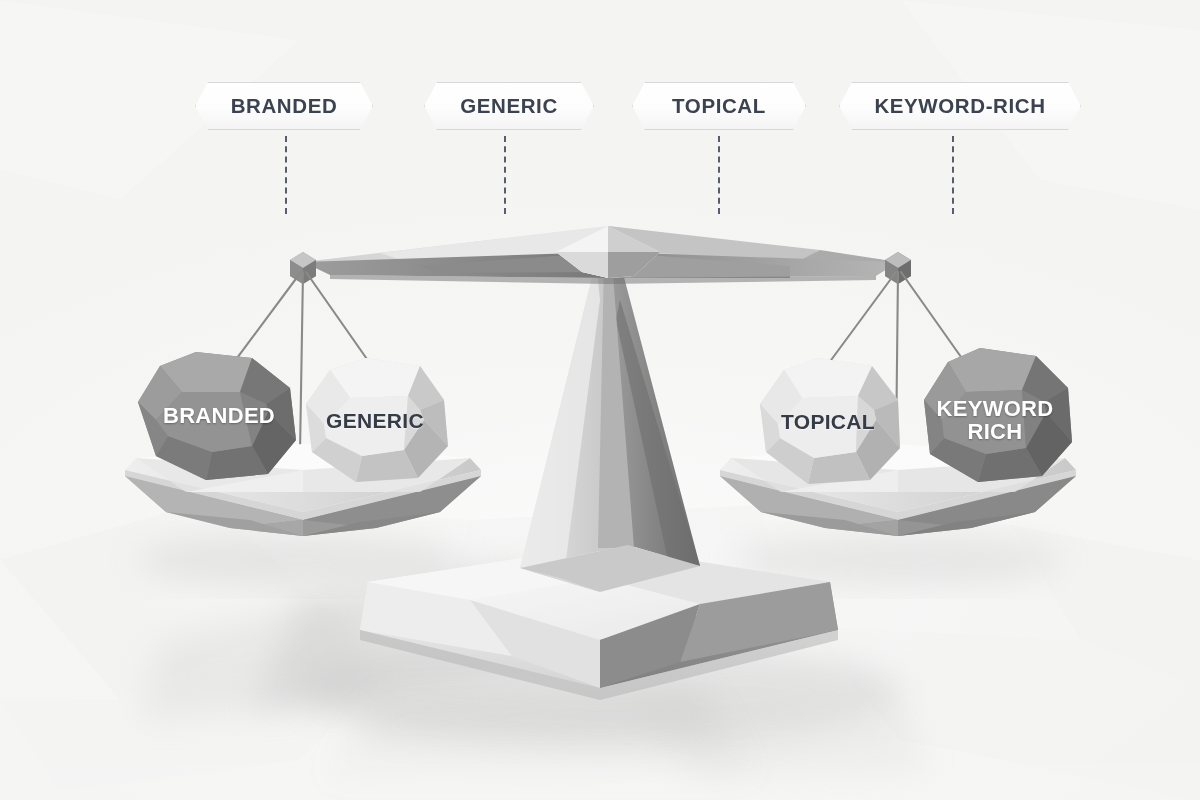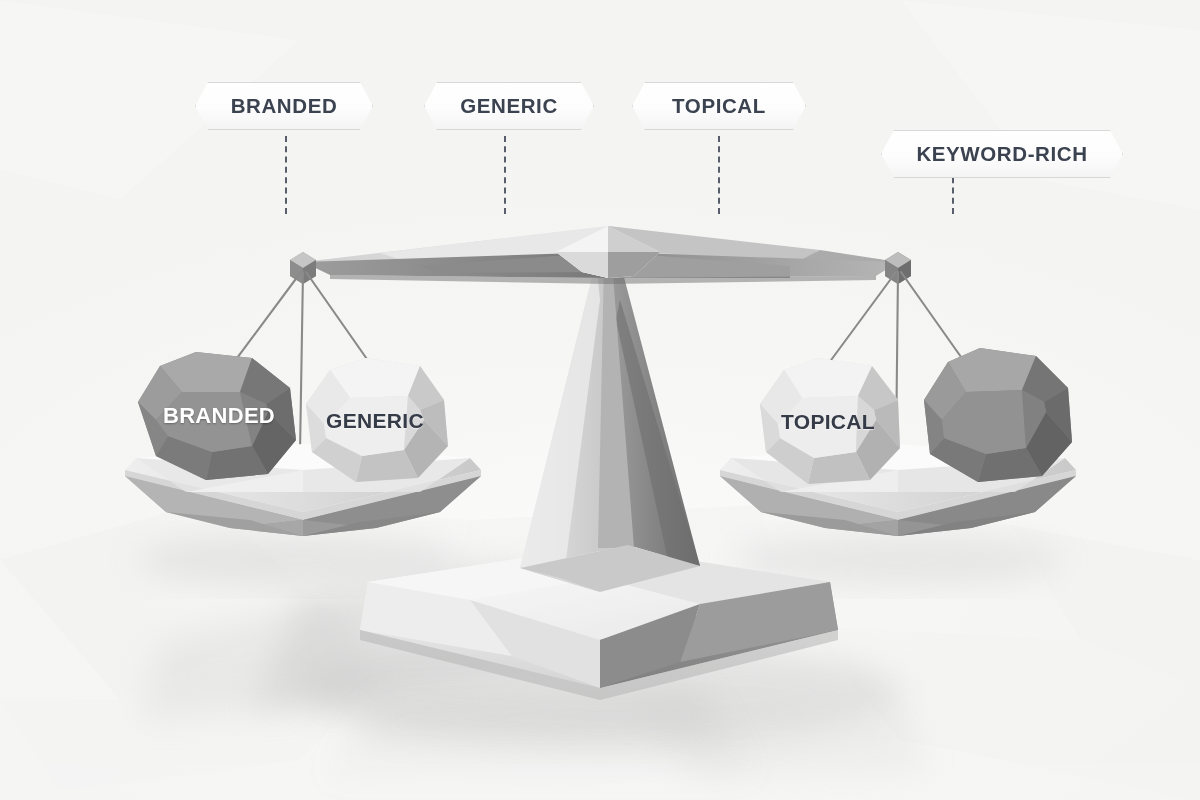--- a/index.html
+++ b/index.html
@@ -333,35 +333,39 @@
       <polygon points="1022,390 1044,402 1046,412 1026,448" fill="#818181"></polygon>
     </g>
   </svg>
 
   <div class="stone-text light" style="left:139px; top:404px; width:160px; font-size:22px;">BRANDED</div>
 
   <div class="stone-text dark" style="left:296px; top:410px; width:158px; font-size:21px;">GENERIC</div>
 
   <div class="stone-text dark" style="left:749px; top:411px; width:158px; font-size:21px;">TOPICAL</div>
 
+  <div class="stone-text light" style="left:921px; top:397px; width:148px; font-size:22px;">
+    <span>KEYWORD</span><br>
+    <span>RICH</span>
+  </div>
 
   <div class="dash" style="left:285px; top:136px; height:78px;"></div>
   <div class="dash" style="left:504px; top:136px; height:78px;"></div>
   <div class="dash" style="left:718px; top:136px; height:78px;"></div>
   <div class="dash" style="left:952px; top:136px; height:78px;"></div>
 
   <div class="badge" style="left:195px; top:82px; width:176px;">
     <span class="badge-label">BRANDED</span>
   </div>
 
   <div class="badge" style="left:424px; top:82px; width:168px;">
     <span class="badge-label">GENERIC</span>
   </div>
 
   <div class="badge" style="left:632px; top:82px; width:172px;">
     <span class="badge-label">TOPICAL</span>
   </div>
 
-  <div class="badge" style="left:881px; top:82px; width:240px;margin-top:48px;">
+  <div class="badge" style="left:839px; top:82px; width:240px;">
     <span class="badge-label">KEYWORD-RICH</span>
   </div>
 
 </div>
 
 </body></html>

